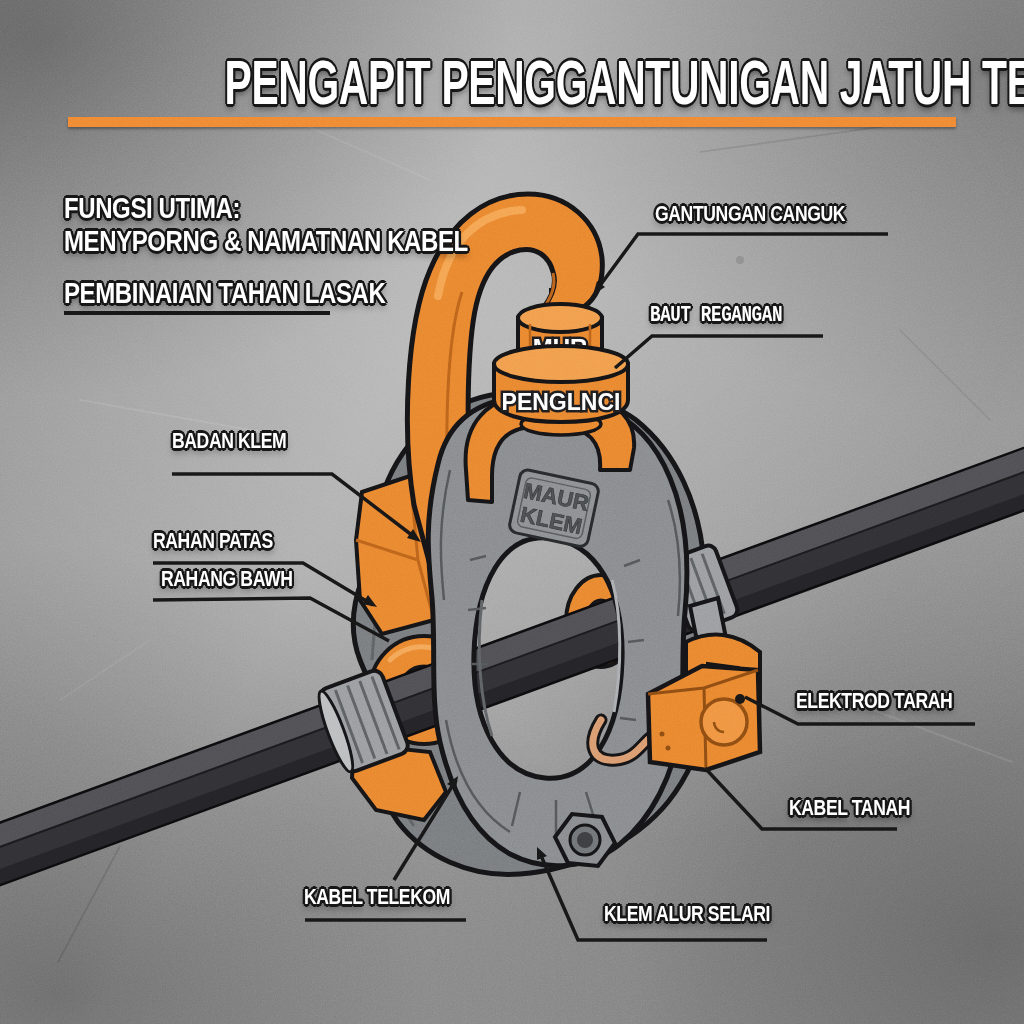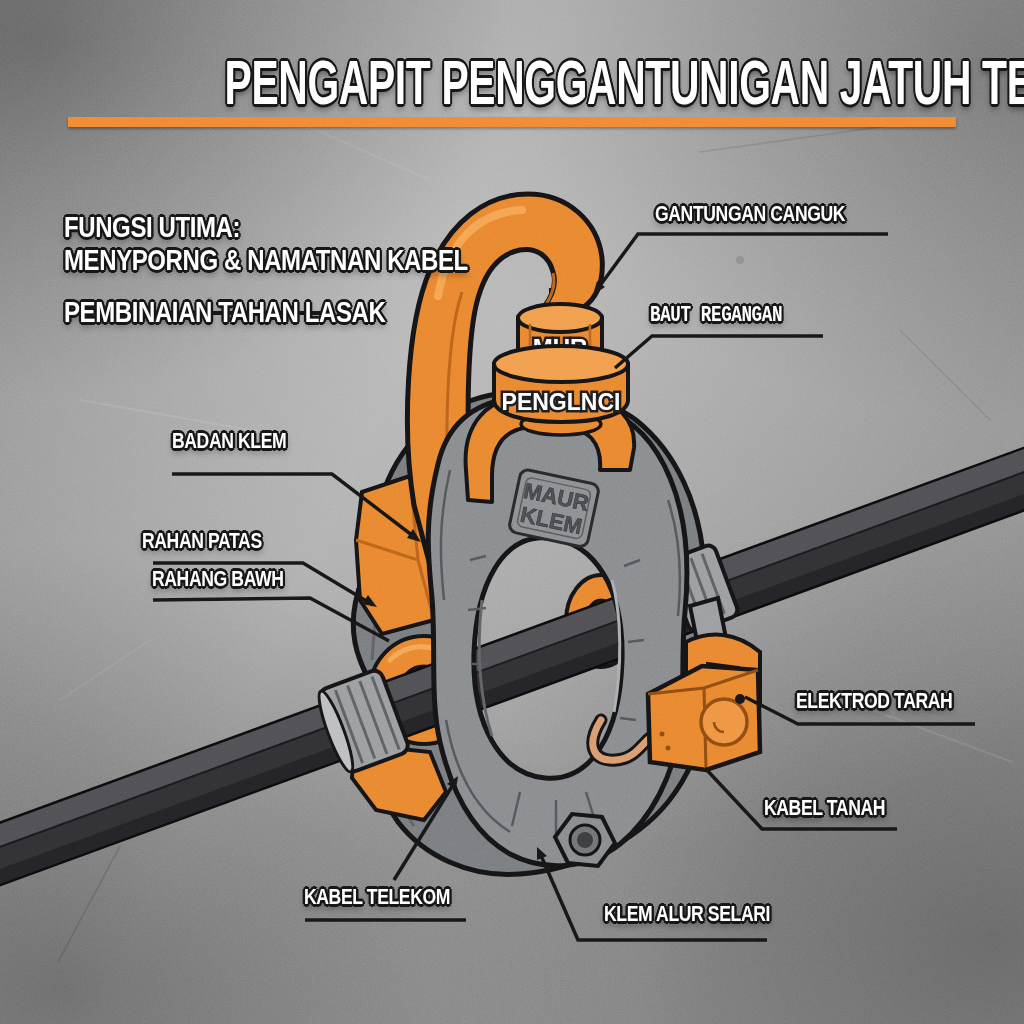--- a/index.html
+++ b/index.html
@@ -28,21 +28,21 @@
       -2px -2px #151515, 2px -2px #151515, -2px 2px #151515, 2px 2px #151515,
       0 5px 7px rgba(0,0,0,.45);
   }
   .title-wrap{position:absolute;left:0;right:0;top:52px;text-align:center;}
   .title-wrap span{display:inline-block;font-size:60px;transform:scale(.68,1.04);transform-origin:center top;}
   .accent-bar{position:absolute;left:68px;top:117px;width:888px;height:10px;background:#EF8432;box-shadow:0 2px 3px rgba(0,0,0,.35);}
 
   .lbl{position:absolute;font-size:22px;}
   .lbl span{display:inline-block;transform:scaleX(.8);transform-origin:left top;}
 
-  .info{position:absolute;left:64px;font-size:30px;margin-top:19px;}
+  .info{position:absolute;left:64px;font-size:30px;}
   .info span{display:inline-block;transform:scaleX(.8);transform-origin:left top;}
 </style>
 </head>
 <body>
 
 <div class="bg"></div>
 
 <svg width="1024" height="1024" viewBox="0 0 1024 1024">
 
   <g stroke-linecap="round">
@@ -215,30 +215,30 @@
 
 <div class="lbl outline-text" style="left:655px;top:203px;">
   <span>GANTUNGAN CANGUK</span>
 </div>
 <div class="lbl outline-text" style="left:650px;top:305px;font-family:Liberation Mono, monospace;">
   <span>BAUT REGANGAN</span>
 </div>
 <div class="lbl outline-text" style="left:172px;top:430px;">
   <span>BADAN KLEM</span>
 </div>
-<div class="lbl outline-text" style="left:142px;top:530px;">
+<div class="lbl outline-text" style="left:153px;top:530px;">
   <span>RAHAN PATAS</span>
 </div>
-<div class="lbl outline-text" style="left:152px;top:568px;">
+<div class="lbl outline-text" style="left:161px;top:568px;">
   <span>RAHANG BAWH</span>
 </div>
 <div class="lbl outline-text" style="left:796px;top:690px;">
   <span>ELEKTROD TARAH</span>
 </div>
-<div class="lbl outline-text" style="left:764px;top:797px;">
+<div class="lbl outline-text" style="left:789px;top:797px;">
   <span>KABEL TANAH</span>
 </div>
 <div class="lbl outline-text" style="left:304px;top:886px;text-align:right;">
   <span>KABEL TELEKOM</span>
 </div>
 <div class="lbl outline-text" style="left:604px;top:903px;">
   <span>KLEM ALUR SELARI</span>
 </div>
 
 <svg class="noise" width="1024" height="1024">

